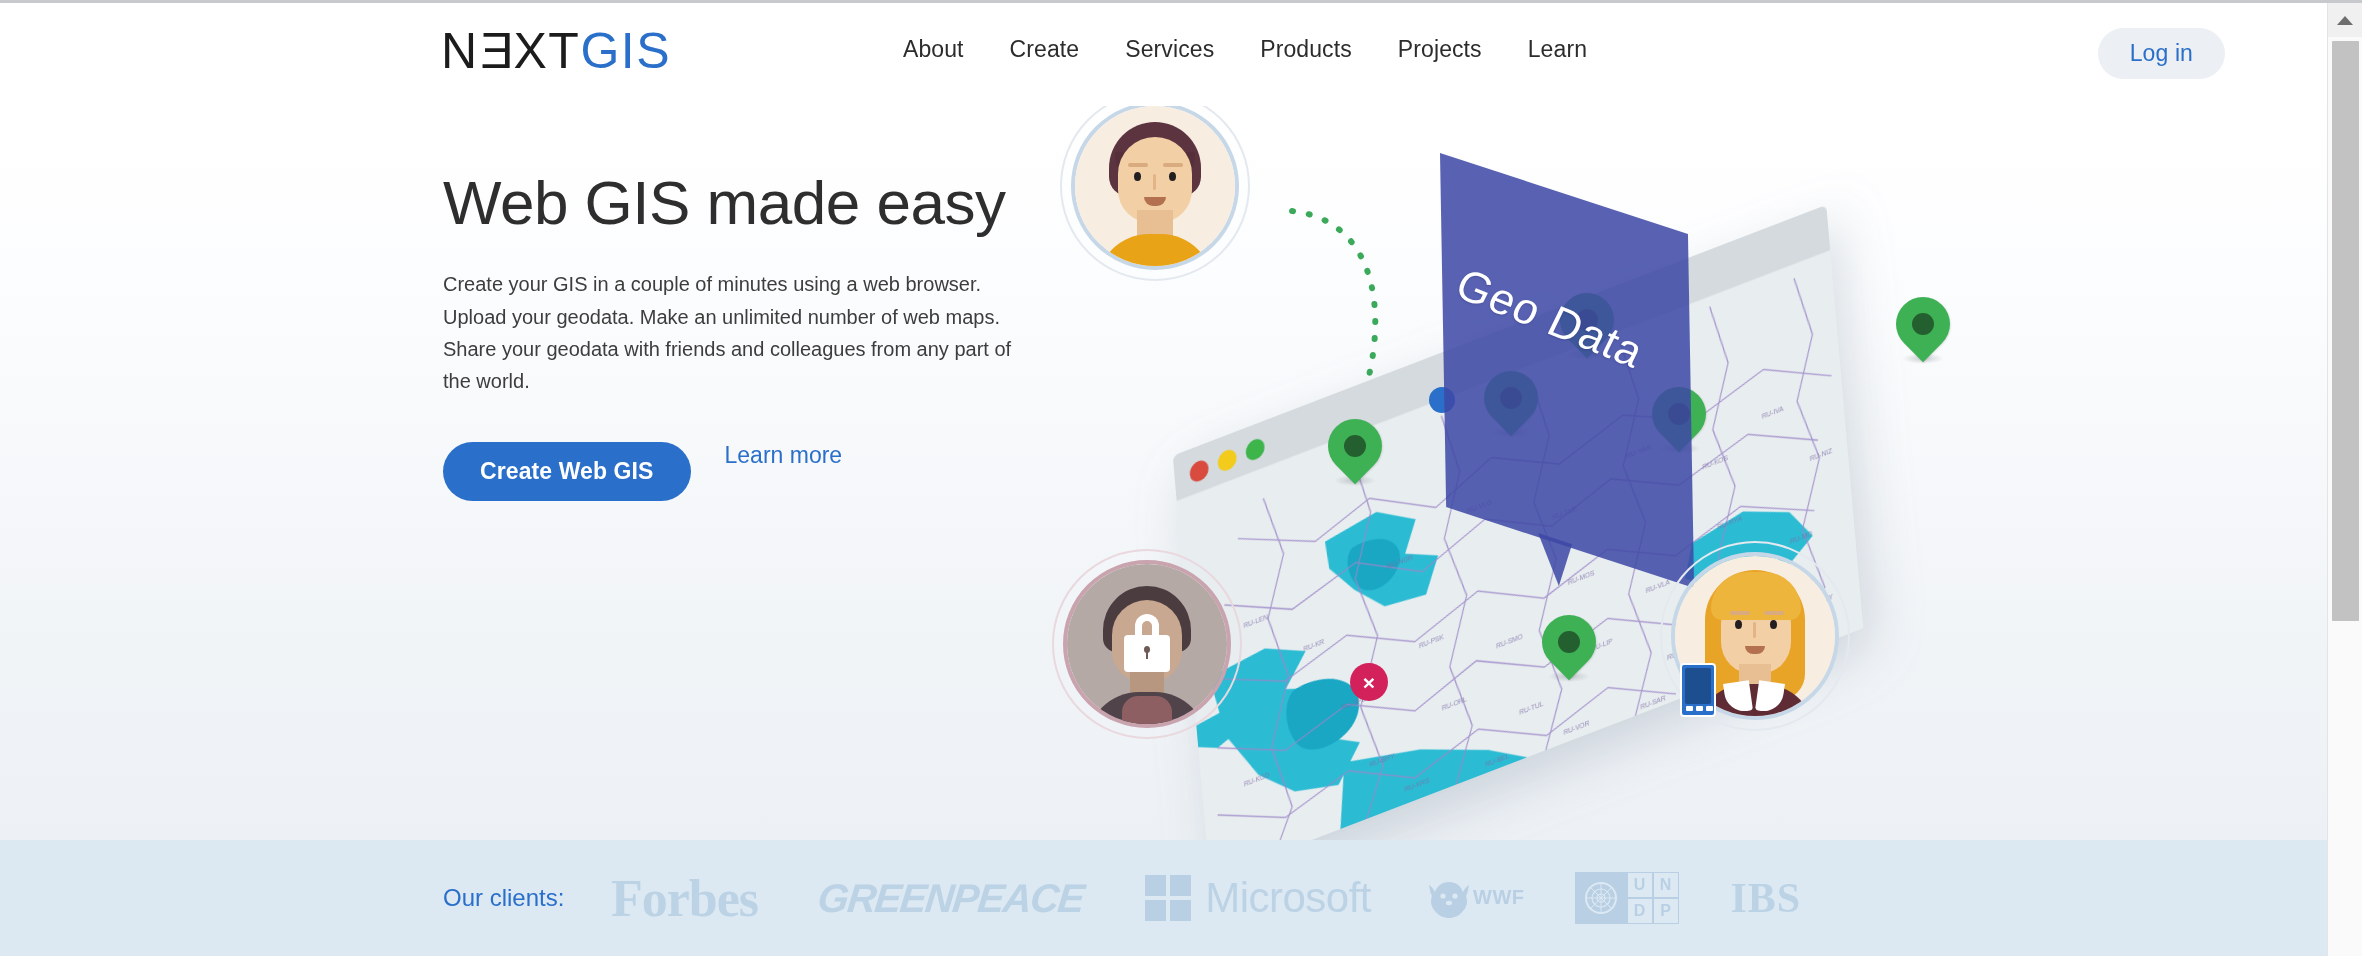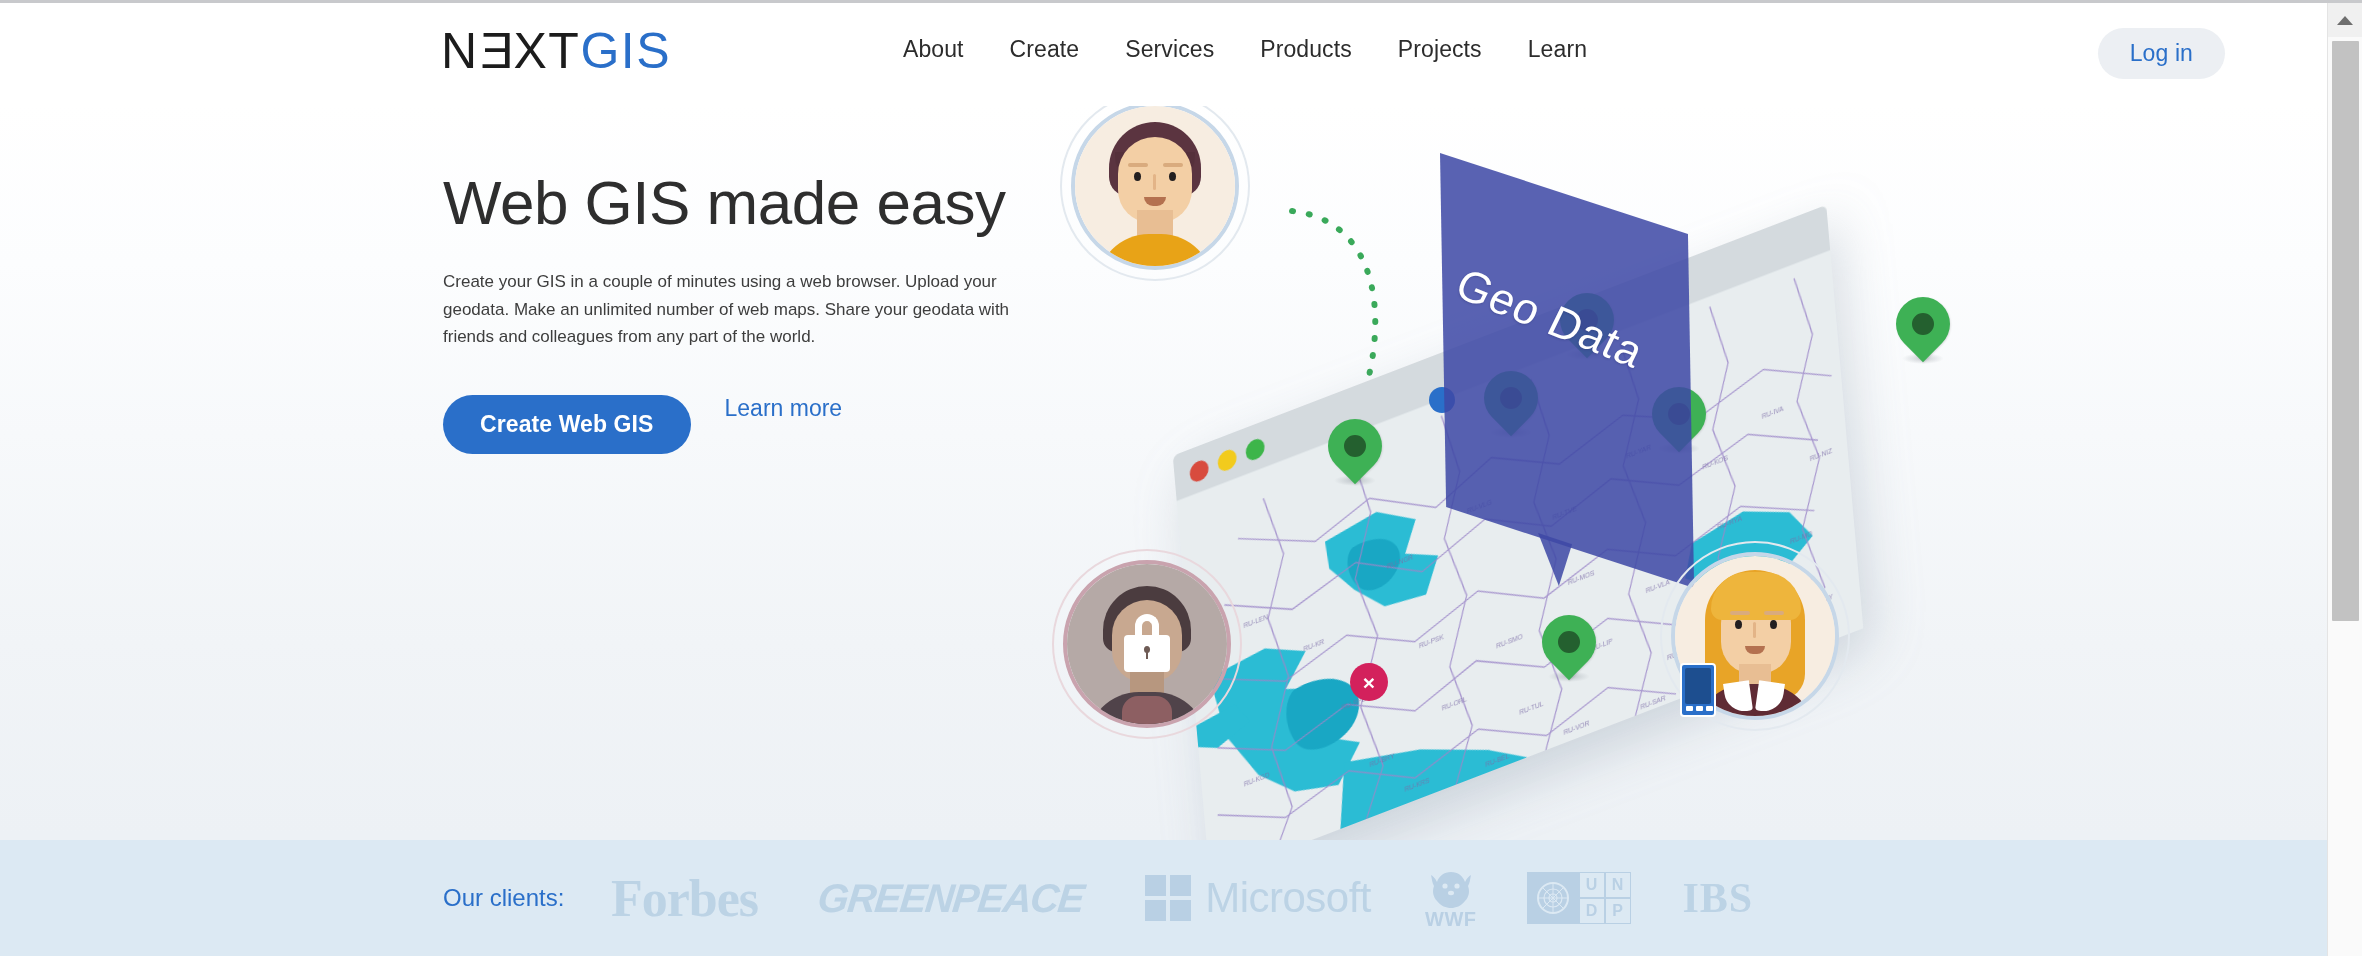--- a/index.html
+++ b/index.html
@@ -100,21 +100,21 @@
   }
   .hero-title {
     font-size: 62px;
     font-weight: 400;
     color: #2e2e2e;
     letter-spacing: -0.5px;
     line-height: 1.1;
     margin-bottom: 31px;
   }
   .hero-sub {
-    font-size: 17px;
+    font-size: 20px;
     line-height: 1.62;
     color: #3d3d3d;
     width: 585px;
     font-weight: 400;
   }
   .hero-actions {
     margin-top: 44px;
     display: flex;
   }
   .btn-primary {
@@ -461,21 +461,21 @@
     font-style: italic;
     letter-spacing: -1.5px;
     color: #bbd2e5;
     transform: skewX(-6deg);
     font-family: "Liberation Sans", sans-serif;
   }
   .c-microsoft { margin-left: 62px; display: flex; align-items: center; gap: 14px; }
   .ms-grid { display: grid; grid-template-columns: 21px 21px; grid-template-rows: 21px 21px; gap: 4px; }
   .ms-grid i { display: block; background: #b8cfe4; }
   .ms-word { font-size: 42px; color: #bbd2e5; letter-spacing: -0.5px; }
-  .c-wwf { margin-left: 54px; display: flex; flex-direction: column; align-items: center; justify-content: space-between; }
+  .c-wwf { margin-left: 54px; display: flex; flex-direction: row; align-items: center; justify-content: space-between; }
   .c-wwf .wwf-word { font-size: 20px; font-weight: bold; color: #b8cfe4; letter-spacing: 0.5px; margin-top: -2px; }
   .c-asia {
     margin-left: 54px;
     font-size: 36px; font-weight: bold; letter-spacing: 2px;
     color: #bbd2e5;
   }
   .c-undp { margin-left: 50px; display: flex; align-items: stretch; }
   .undp-emblem {
     width: 52px; height: 52px; background: #b8cfe4;
     display: flex; align-items: center; justify-content: center;

